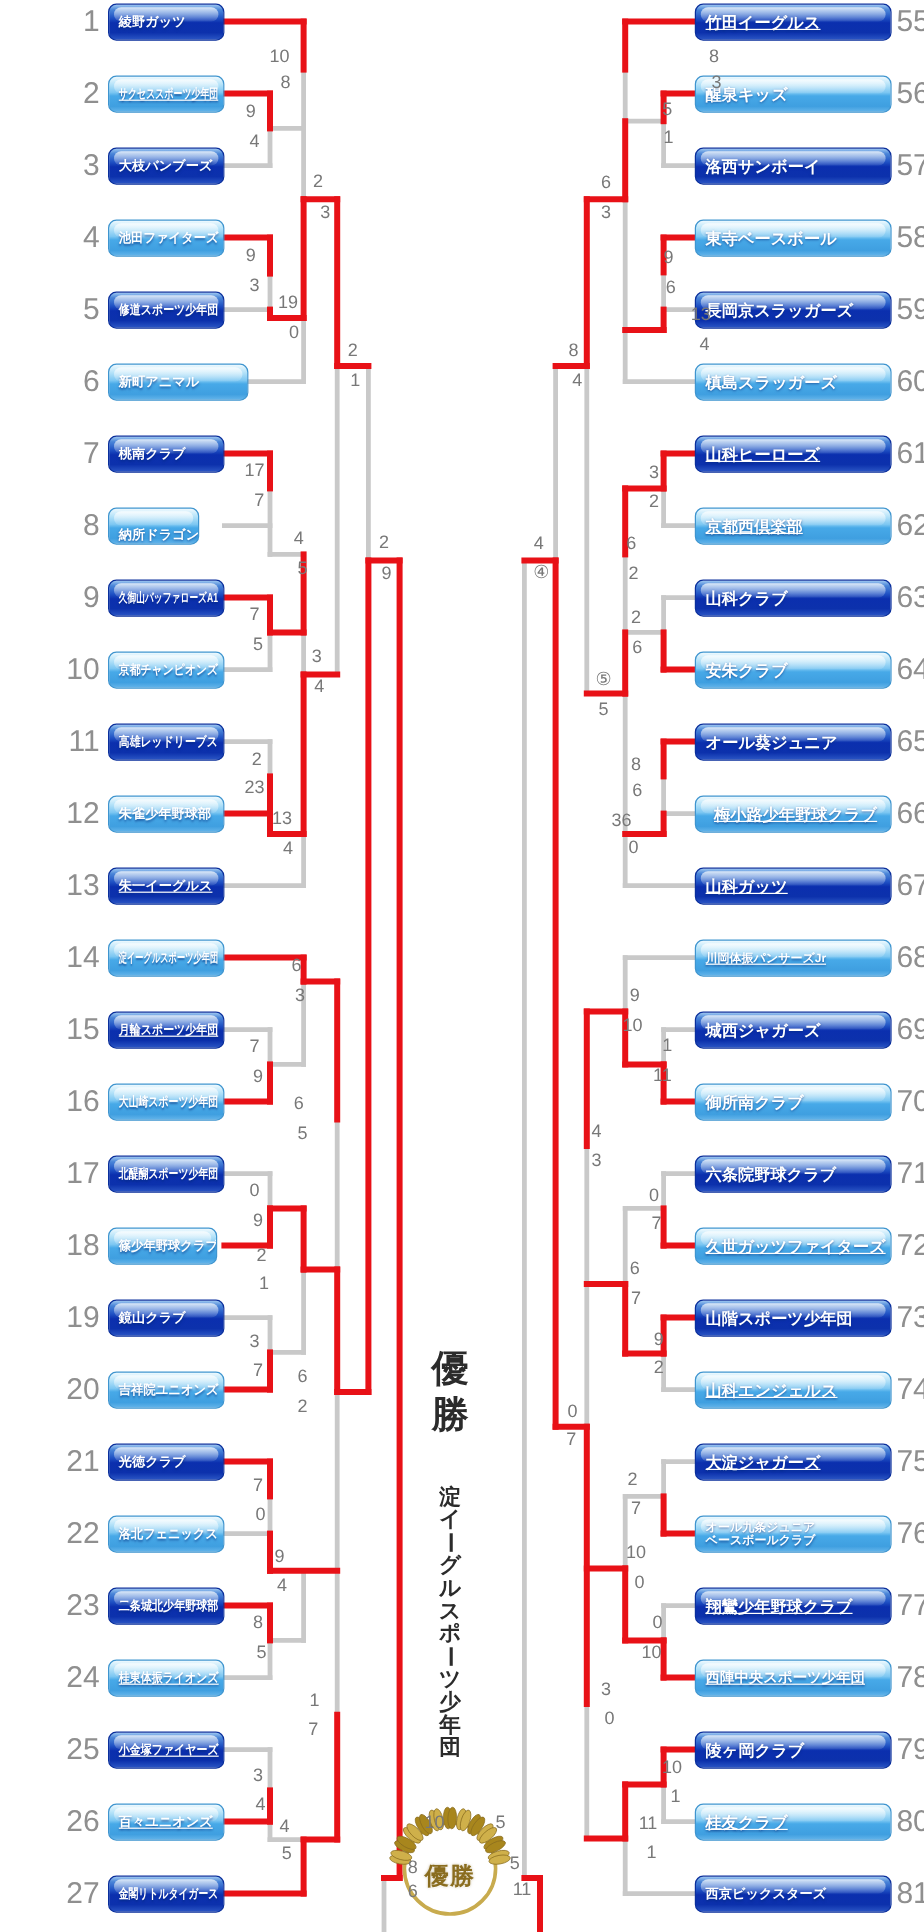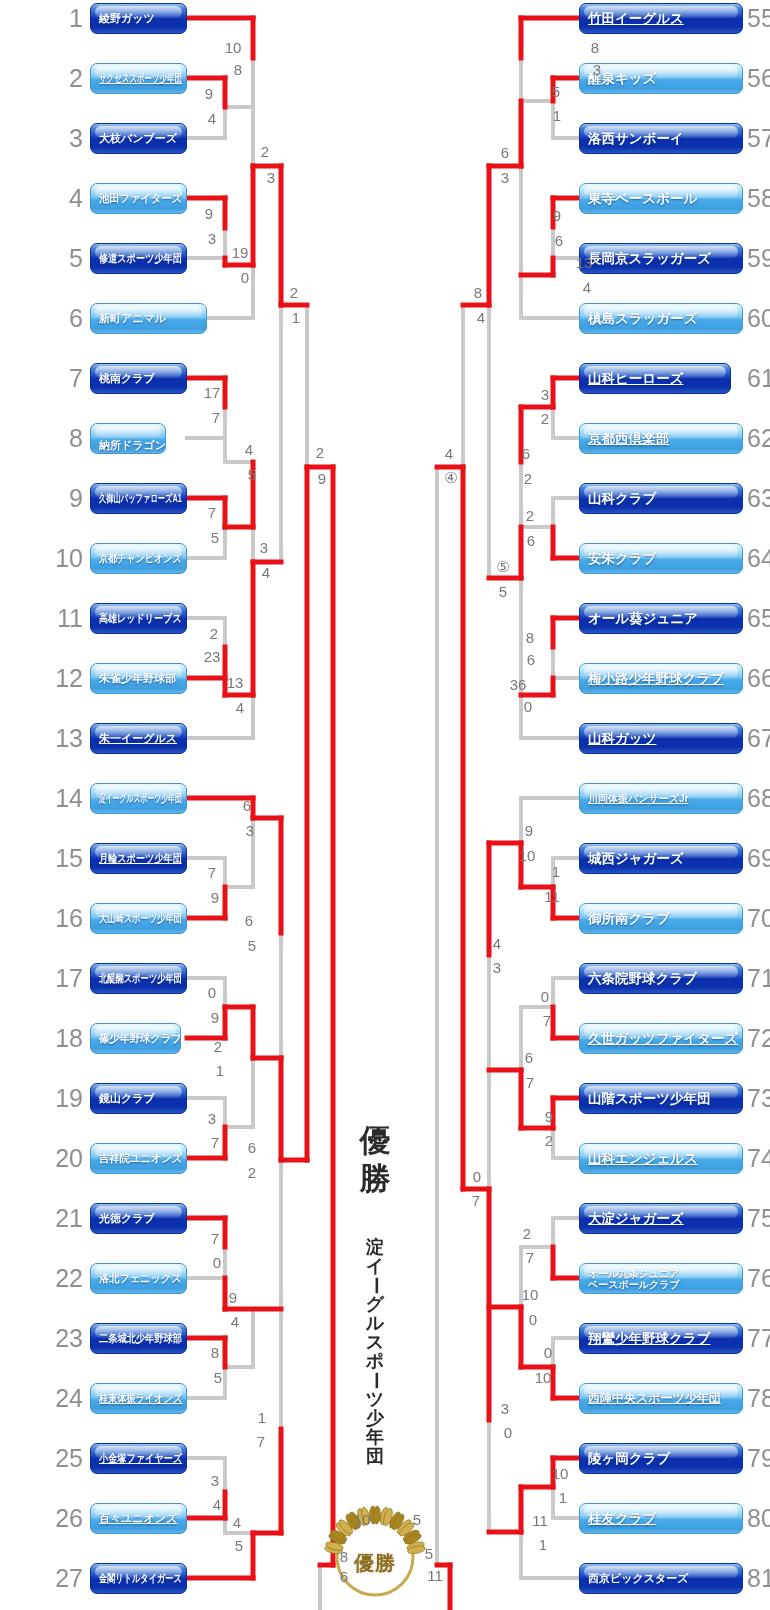--- a/index.html
+++ b/index.html
@@ -361,41 +361,41 @@
       </div>
       <div class="seed r" style="top: 186px;">58</div>
       <div class="box dark" style="top: 243px; left: 579px; width: 164px;">
         <div class="lbl" style="font-size: 13.5px;">長岡京スラッガーズ</div>
       </div>
       <div class="seed r" style="top: 246px;">59</div>
       <div class="box light" style="top: 303px; left: 579px; width: 164px;">
         <div class="lbl" style="font-size: 13.5px;">槙島スラッガーズ</div>
       </div>
       <div class="seed r" style="top: 306px;">60</div>
-      <div class="box dark" style="top: 363px; left: 579px; width: 152px; text-align: center;">
+      <div class="box dark" style="top: 363px; left: 579px; width: 164px; text-align: center;">
         <div class="lbl u" style="font-size: 13.5px;">山科ヒーローズ</div>
       </div>
       <div class="seed r" style="top: 366px;">61</div>
       <div class="box light" style="top: 423px; left: 579px; width: 164px;">
         <div class="lbl u" style="font-size: 13.5px;">京都西倶楽部</div>
       </div>
       <div class="seed r" style="top: 426px;">62</div>
       <div class="box dark" style="top: 483px; left: 579px; width: 164px;">
         <div class="lbl" style="font-size: 13.5px;">山科クラブ</div>
       </div>
       <div class="seed r" style="top: 486px;">63</div>
       <div class="box light" style="top: 543px; left: 579px; width: 164px;">
         <div class="lbl" style="font-size: 13.5px;">安朱クラブ</div>
       </div>
       <div class="seed r" style="top: 546px;">64</div>
       <div class="box dark" style="top: 603px; left: 579px; width: 164px;">
         <div class="lbl" style="font-size: 13.5px;">オール葵ジュニア</div>
       </div>
       <div class="seed r" style="top: 606px;">65</div>
-      <div class="box light" style="top: 663px; left: 579px; width: 164px;">
+      <div class="box light" style="top: 663px; left: 579px; width: 164px; justify-content: center;">
         <div class="lbl u" style="font-size: 13.5px;">梅小路少年野球クラブ</div>
       </div>
       <div class="seed r" style="top: 666px;">66</div>
       <div class="box dark" style="top: 723px; left: 579px; width: 164px;">
         <div class="lbl u" style="font-size: 13.5px;">山科ガッツ</div>
       </div>
       <div class="seed r" style="top: 726px;">67</div>
       <div class="box light" style="top: 783px; left: 579px; width: 164px;">
         <div class="lbl u" style="font-size: 10px;">川岡体振パンサーズJr</div>
       </div>

